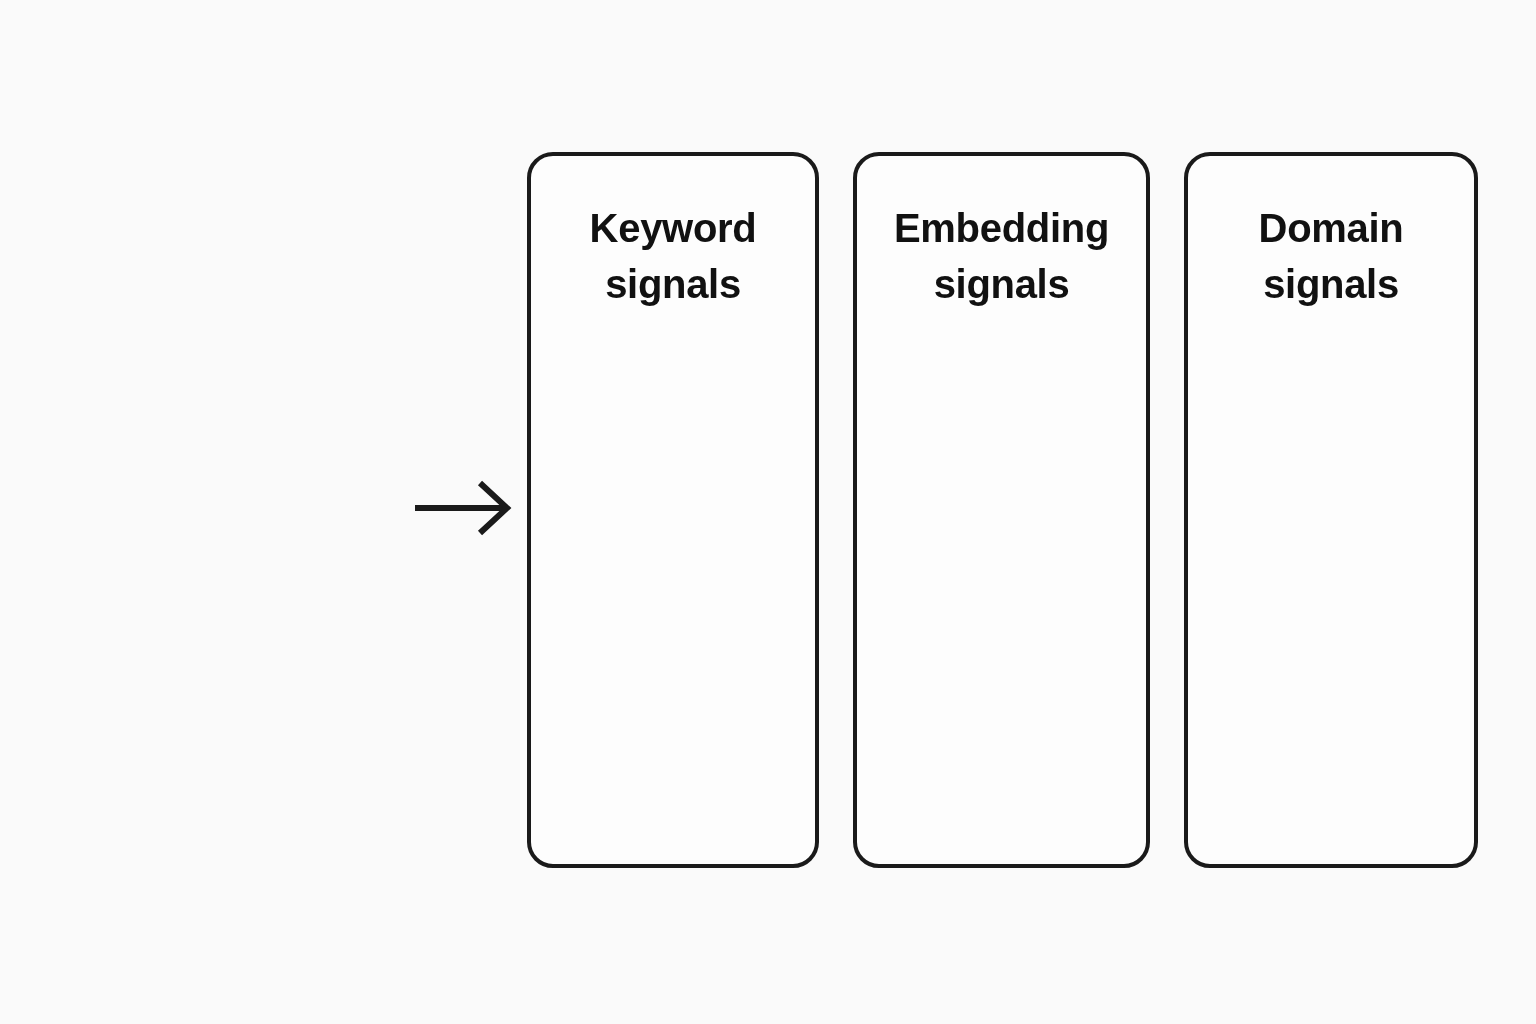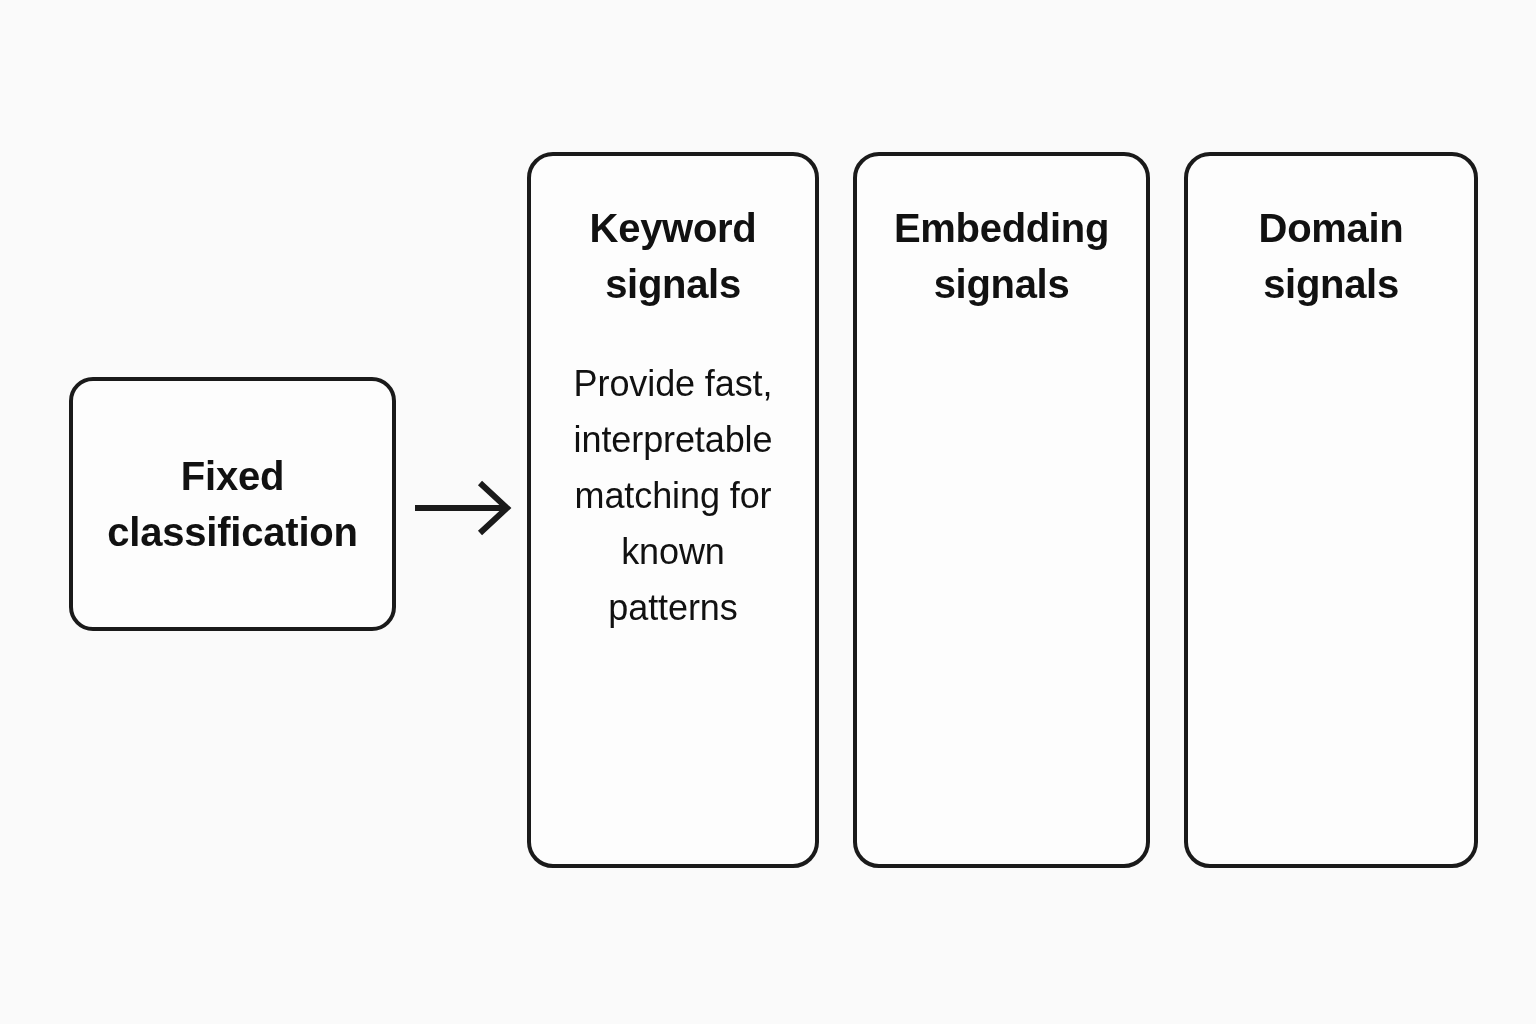--- a/index.html
+++ b/index.html
@@ -95,42 +95,33 @@
     text-align: center;
     letter-spacing: -0.1px;
     white-space: pre-line;
   }
 </style>
 </head>
 <body>
 
 <div id="canvas">
 
-  <div class="source-node">
-    <span class="source-label">Fixed
-classification</span>
-  </div>
 
   <div class="connector">
     <svg width="112" height="76" viewBox="0 0 112 76" xmlns="http://www.w3.org/2000/svg">
       <line x1="7" y1="38" x2="97" y2="38" stroke="#1a1a1a" stroke-width="6" stroke-linecap="butt"></line>
       <polyline points="72,13 99,38 72,63" fill="none" stroke="#1a1a1a" stroke-width="6" stroke-linecap="butt" stroke-linejoin="miter"></polyline>
     </svg>
   </div>
 
   <div class="cards-row">
 
     <div class="signal-card card-1">
       <div class="card-title">Keyword
 signals</div>
-      <div class="card-body">Provide fast,
-interpretable
-matching for
-known
-patterns</div>
     </div>
 
     <div class="signal-card card-2">
       <div class="card-title">Embedding
 signals</div>
     </div>
 
     <div class="signal-card card-3">
       <div class="card-title">Domain
 signals</div>

